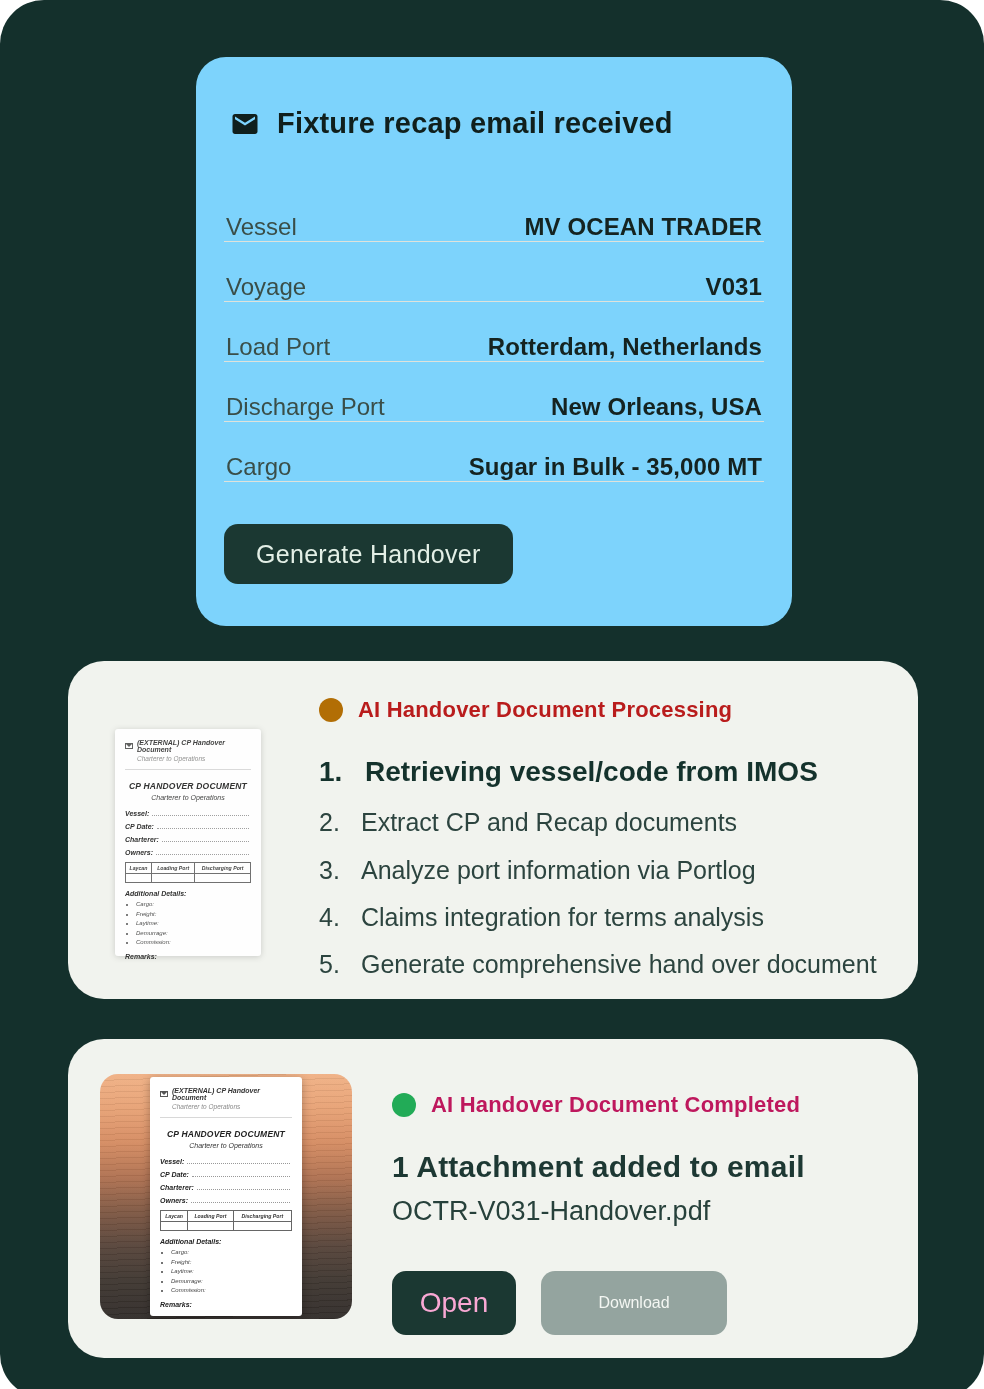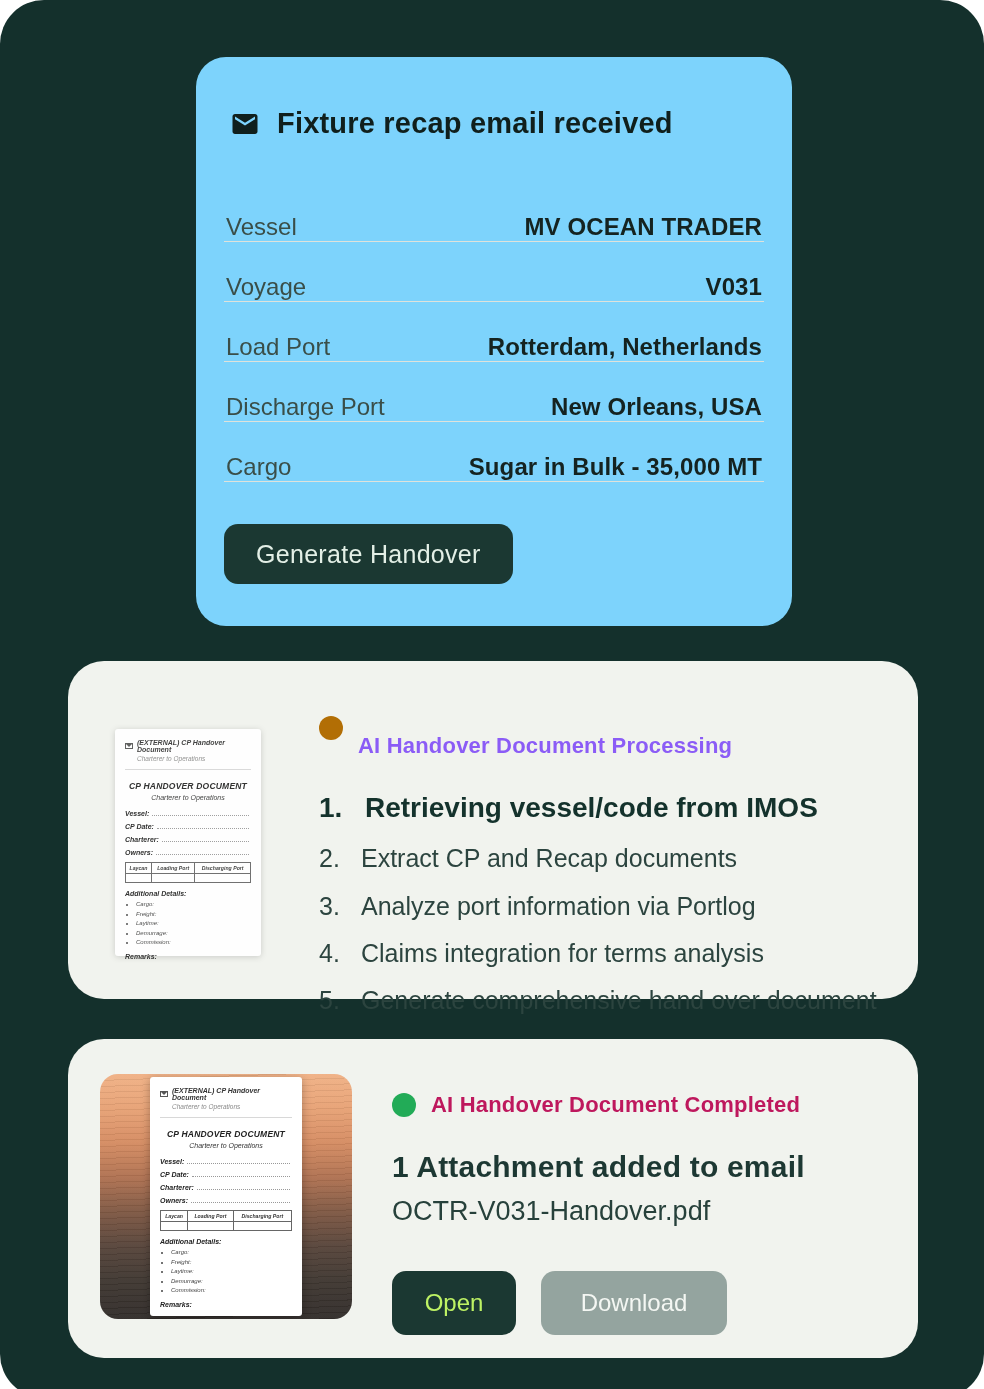--- a/index.html
+++ b/index.html
@@ -73,21 +73,21 @@
     margin: 0 0 0 68px;
     background: #f1f3ee;
     border-radius: 36px;
     display: flex;
   }
   .status-row { display: flex; align-items: center; gap: 15px; }
   .status-dot { width: 24px; height: 24px; border-radius: 50%; flex: 0 0 auto; }
   .dot-orange { background: #b26e05; }
   .dot-green  { background: #22ab57; }
   .status-label { font-size: 22px; font-weight: bold; letter-spacing: .2px; }
-  .status-label.orange { color: #8b5cf6; margin-top: 36px; }
+  .status-label.orange { color: #b91c1c; }
   .status-label.green  { color: #be185d; }
 
   
   .card-processing { margin-top: 35px; height: 338px; padding: 34px 30px 0 47px; }
   .thumb-processing {
     width: 146px; height: 227px;
     margin-top: 34px;
     flex: 0 0 auto;
     filter: blur(0.7px) opacity(0.92);
   }
@@ -120,22 +120,22 @@
       linear-gradient(180deg, #f0b185 0%, #e7a276 14%, #d58c62 28%, #b07252 42%, #805944 56%, #58453b 70%, #403832 84%, #322d2a 100%);
     display: flex;
     align-items: center;
     justify-content: center;
     overflow: hidden;
   }
   .completed-right { margin-left: 40px; padding-top: 18px; }
   .headline { margin-top: 32px; font-size: 30px; font-weight: bold; color: #1d3833; letter-spacing: .2px; }
   .filename { margin-top: 12px; font-size: 27px; color: #27413b; }
   .action-row { margin-top: 44px; display: flex; gap: 25px; }
-  .btn-open     { width: 124px; height: 64px; background: #1b3832; color: #bef264; font-size: 24px; }
-  .btn-download { width: 186px; height: 64px; background: #94a49f; color: #f4f7f3; font-size: 24px; }
+  .btn-open     { width: 124px; height: 64px; background: #1b3832; color: #f9a8d4; font-size: 28px; }
+  .btn-download { width: 186px; height: 64px; background: #94a49f; color: #f4f7f3; font-size: 16px; }
 
   
   .hdoc {
     background: #ffffff;
     width: 152px;
     border-radius: 3px;
     padding: 10px 10px 8px;
     box-shadow: 0 2px 10px rgba(0,0,0,0.28);
     color: #222;
     font-style: italic;

